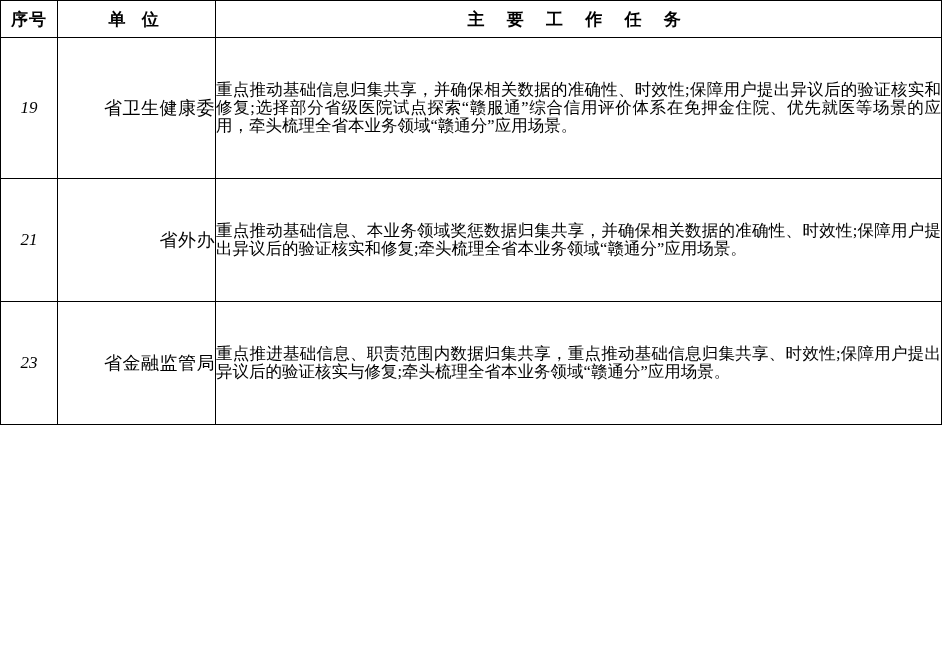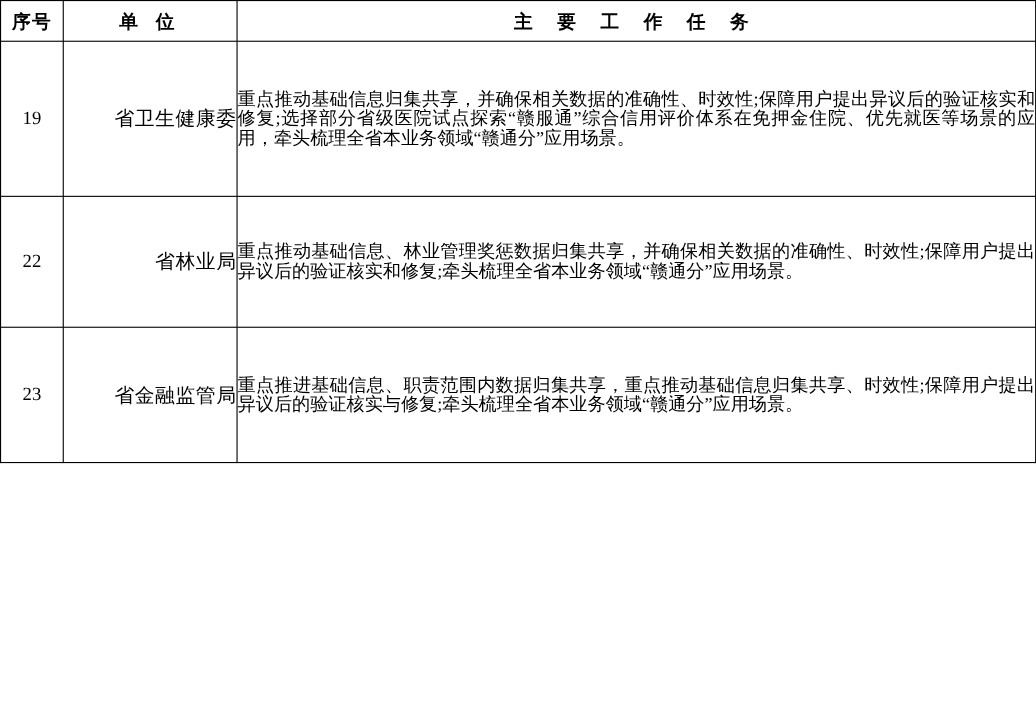--- a/index.html
+++ b/index.html
@@ -52,20 +52,21 @@
     padding-left: 6px;
   }
   th.head-task {
     letter-spacing: 9px;
     padding-left: 9px;
   }
   td.cell-seq {
     text-align: center;
     font-size: 17px;
     font-family: "Liberation Serif", "DejaVu Serif", serif;
+    font-style: italic;
   }
   td.cell-unit {
     text-align: right;
     font-size: 18px;
     letter-spacing: 0.5px;
   }
   td.cell-task {
     text-align: left;
     font-size: 16.5px;
     line-height: 18px;
@@ -102,25 +103,25 @@
       </tr>
     </thead>
     <tbody>
       <tr class="r0">
         <td class="cell-seq">19</td>
         <td class="cell-unit">省卫生健康委</td>
         <td class="cell-task">
             <span class="task-text">重点推动基础信息归集共享，并确保相关数据的准确性、时效性;保障用户提出异议后的验证核实和修复;选择部分省级医院试点探索“赣服通”综合信用评价体系在免押金住院、优先就医等场景的应用，牵头梳理全省本业务领域“赣通分”应用场景。</span>
           </td>
       </tr>
-      <tr class="r3">
-        <td class="cell-seq">22</td>
-        <td class="cell-unit">省林业局</td>
+      <tr class="r2">
+        <td class="cell-seq">21</td>
+        <td class="cell-unit">省外办</td>
         <td class="cell-task">
-            <span class="task-text">重点推动基础信息、林业管理奖惩数据归集共享，并确保相关数据的准确性、时效性;保障用户提出异议后的验证核实和修复;牵头梳理全省本业务领域“赣通分”应用场景。</span>
+            <span class="task-text">重点推动基础信息、本业务领域奖惩数据归集共享，并确保相关数据的准确性、时效性;保障用户提出异议后的验证核实和修复;牵头梳理全省本业务领域“赣通分”应用场景。</span>
           </td>
       </tr>
       <tr class="r4">
         <td class="cell-seq">23</td>
         <td class="cell-unit">省金融监管局</td>
         <td class="cell-task">
             <span class="task-text">重点推进基础信息、职责范围内数据归集共享，重点推动基础信息归集共享、时效性;保障用户提出异议后的验证核实与修复;牵头梳理全省本业务领域“赣通分”应用场景。</span>
           </td>
       </tr>
     </tbody>

